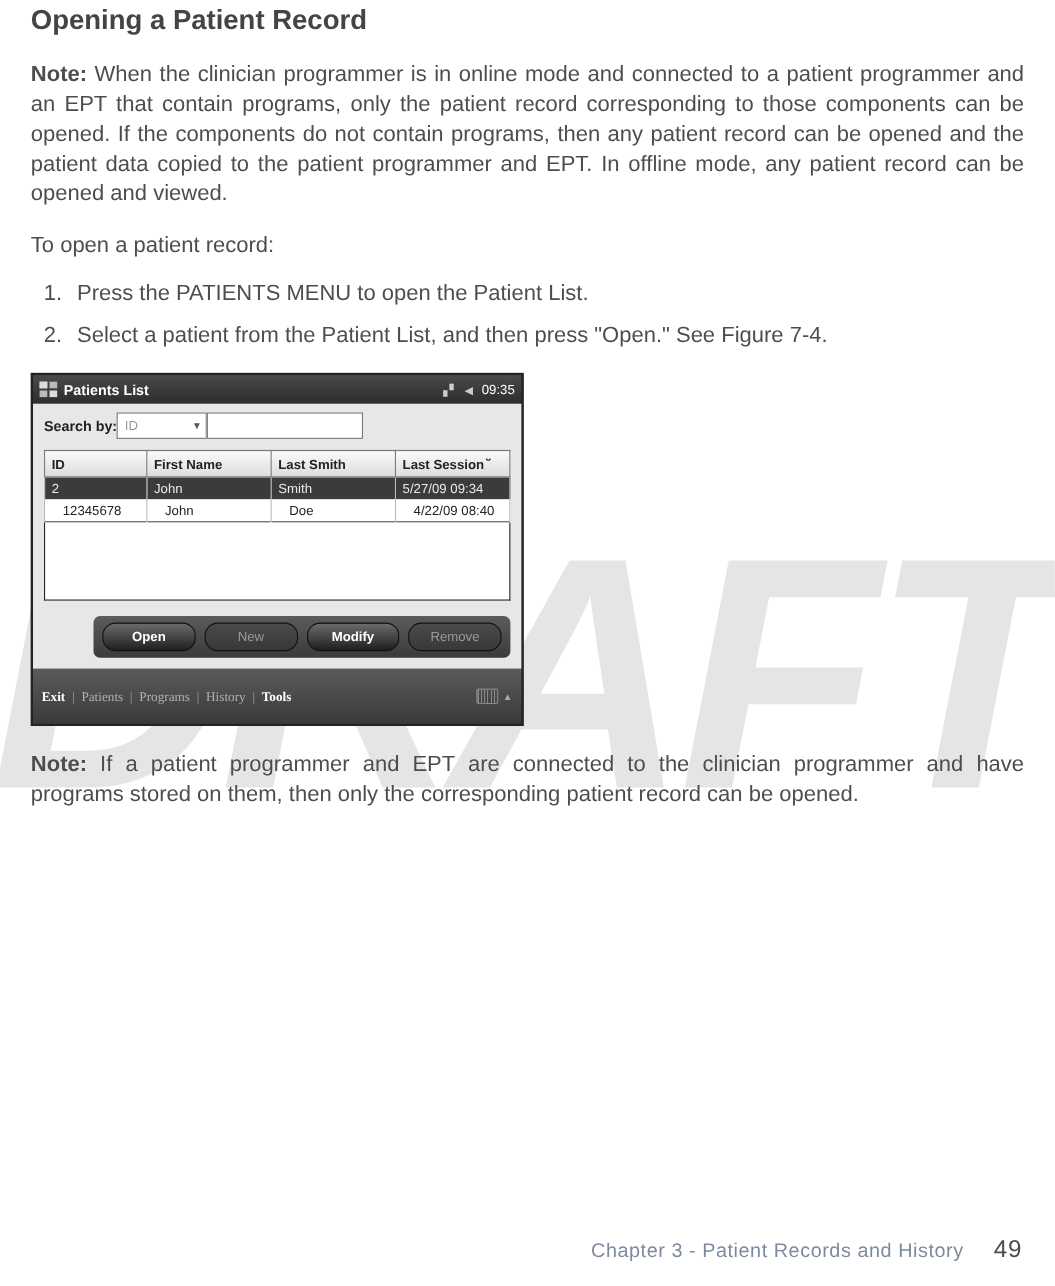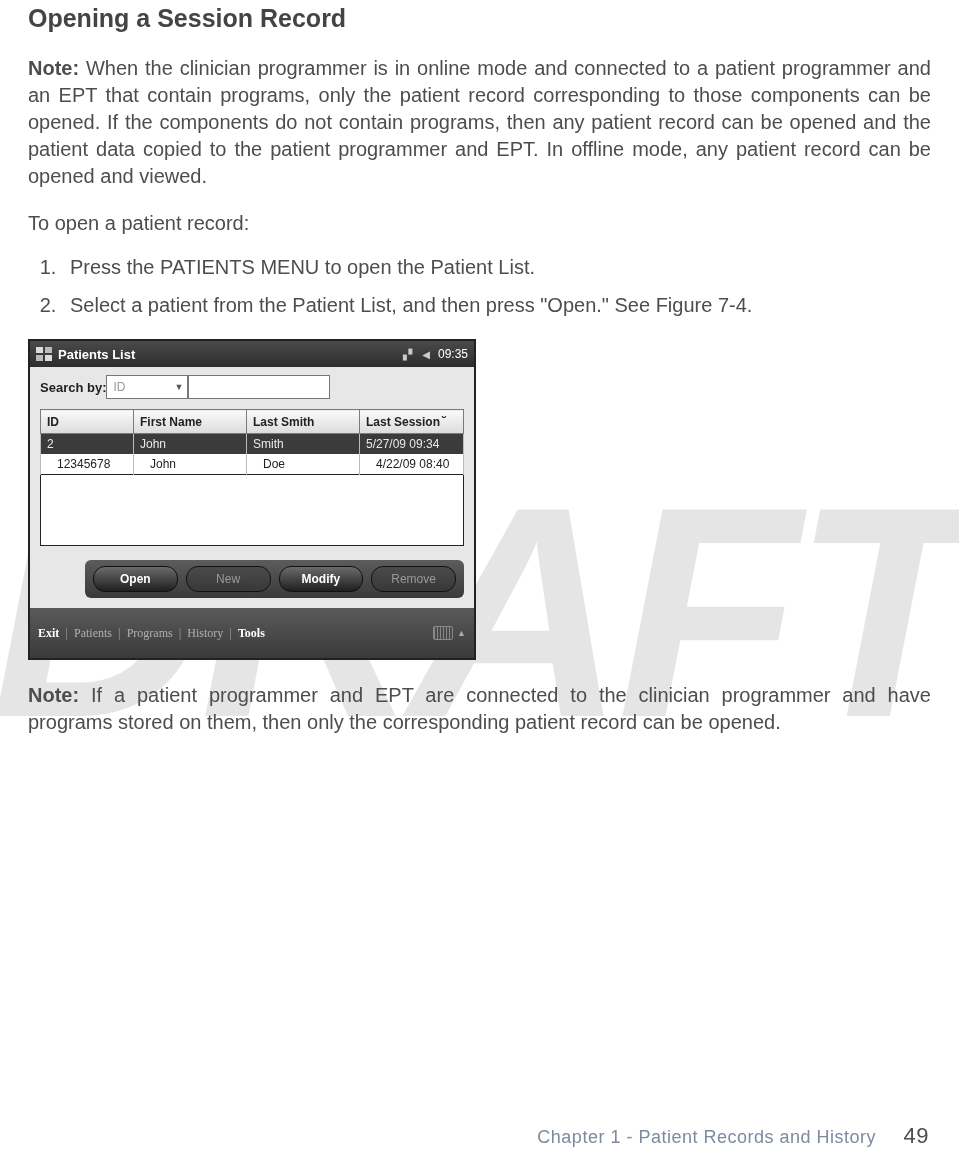--- a/index.html
+++ b/index.html
@@ -218,21 +218,21 @@
   }
   .kbd-chev { font-size:9px; color:#aaa;}
 </style>
 </head>
 <body>
 
 <div class="page">
   <div class="watermark">DRAFT</div>
 
   <div class="content">
-    <h1 class="section-title">Opening a Session Record</h1>
+    <h1 class="section-title">Opening a Patient Record</h1>
 
     <p class="para">
       <span class="bold">Note:</span><span> When the clinician programmer is in online mode and connected to a patient programmer and an EPT that contain programs, only the patient record corresponding to those components can be opened. If the components do not contain programs, then any patient record can be opened and the patient data copied to the patient programmer and EPT. In offline mode, any patient record can be opened and viewed.</span>
     </p>
 
     <p class="lead">To open a patient record:</p>
 
     <ol class="steps">
       <li>Press the PATIENTS MENU to open the Patient List.</li>
       <li>Select a patient from the Patient List, and then press "Open." See Figure 7-4.</li>
@@ -311,16 +311,16 @@
         </div>
       </div>
     </div>
 
     <p class="para">
       <span class="bold">Note:</span><span> If a patient programmer and EPT are connected to the clinician programmer and have programs stored on them, then only the corresponding patient record can be opened.</span>
     </p>
   </div>
 
   <div class="footer">
-    <span>Chapter 1 - Patient Records and History</span>
+    <span>Chapter 3 - Patient Records and History</span>
     <span class="pg">49</span>
   </div>
 </div>
 
 </body></html>

